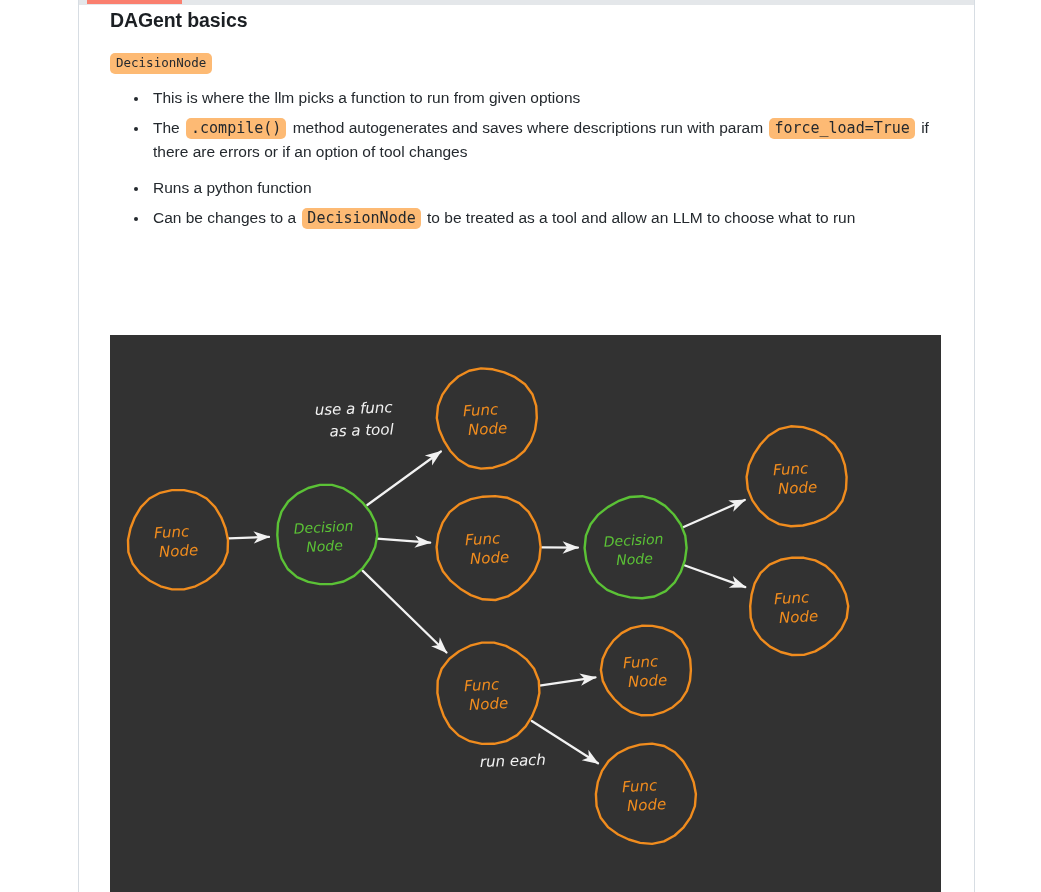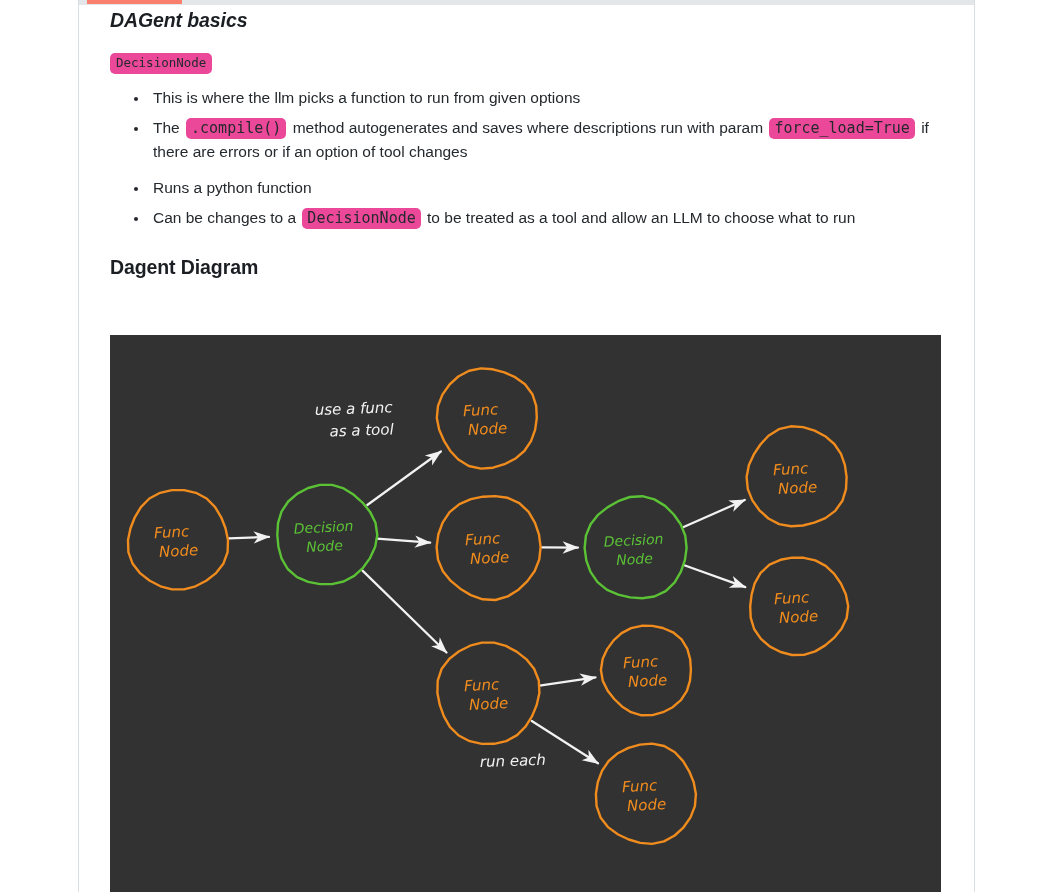--- a/index.html
+++ b/index.html
@@ -53,27 +53,26 @@
     width: 838px;
   }
 
   h2.section-title {
     margin: 0;
     padding: 9px 0 0 0;
     font-size: 19.5px;
     font-weight: 700;
     color: #1b1f23;
     letter-spacing: -0.1px;
-    font-style: italic;
   }
 
   .chip-line { margin: 21px 0 0 0; }
   code.chip {
     display: inline-block;
-    background: #ec4899;
+    background: #fdba74;
     color: #24292e;
     border-radius: 5px;
     padding: 2px 6px 3px 6px;
     font-family: "DejaVu Sans Mono", "Liberation Mono", monospace;
     font-size: 12.5px;
     line-height: 1.25;
     vertical-align: baseline;
   }
   code.chip.inline {
     padding: 1px 5px 2px 5px;
@@ -160,21 +159,20 @@
 
     <ul class="bullets">
       <li>
         <span>Runs a python function</span>
       </li>
       <li>
         <span>Can be changes to a </span><code class="chip inline">DecisionNode</code><span> to be treated as a tool and allow an LLM to choose what to run</span>
       </li>
     </ul>
 
-    <h2 class="diagram-title">Dagent Diagram</h2>
   </div>
 
   <div class="diagram-wrap">
     <svg id="diagram-svg" width="831" height="557" viewBox="0 0 831 557" xmlns="http://www.w3.org/2000/svg">
       <defs>
         <marker id="arrowhead" markerWidth="9" markerHeight="9" refX="7.5" refY="3.2" orient="auto" markerUnits="strokeWidth">
           <path d="M0.5,0.4 L8,3.2 L0.5,6 L2.6,3.2 Z" fill="#f2f2f2"></path>
         </marker>
       </defs>
       <g id="edges-layer">

